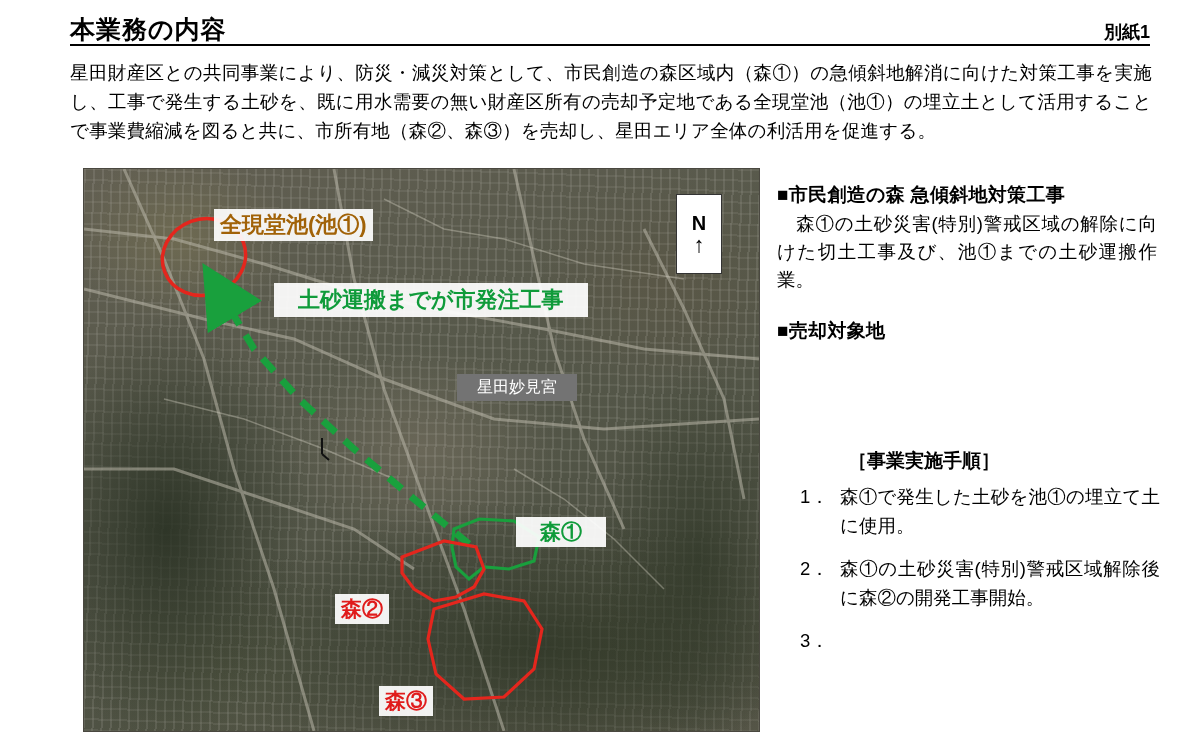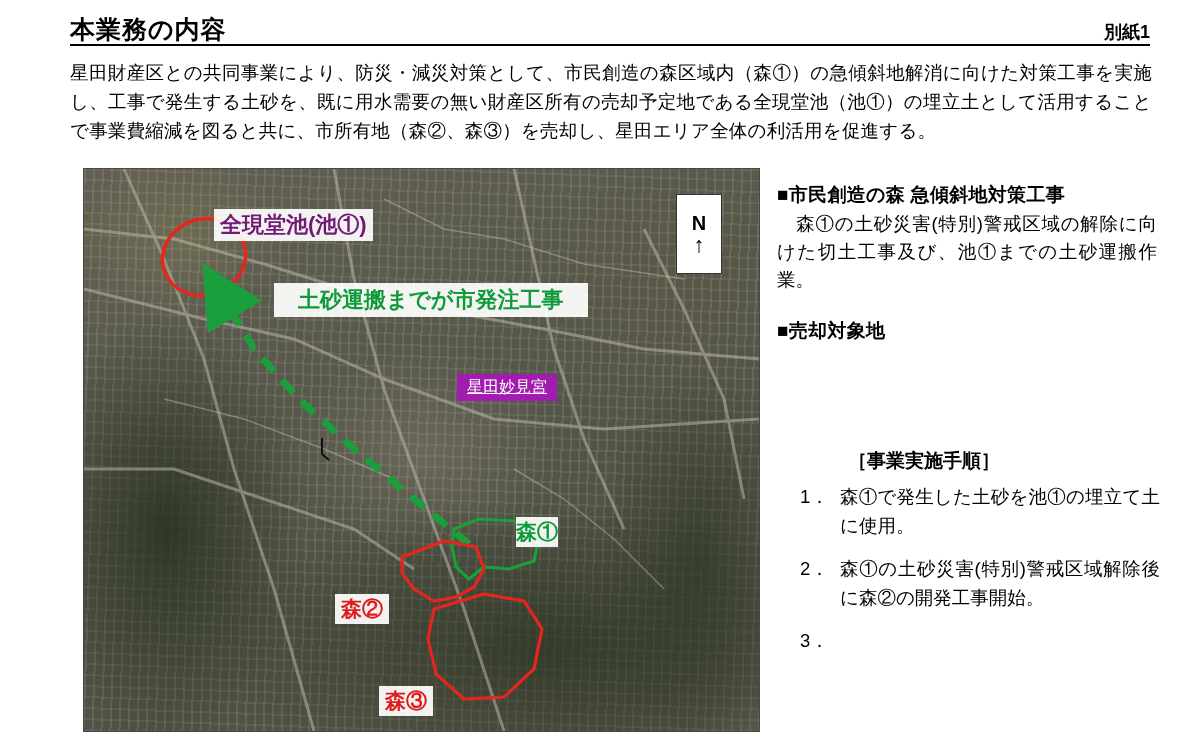--- a/index.html
+++ b/index.html
@@ -126,56 +126,55 @@
   }
   .north-box .n-arrow {
     font-size: 22px;
     line-height: 22px;
   }
   
   .shrine-label {
     position: absolute;
     left: 373px;
     top: 205px;
-    background: #a21caf;
+    background: #737373;
     color: #ffffff;
     font-size: 16px;
-    padding: 3px 10px;
+    padding: 3px 20px;
     white-space: nowrap;
-    text-decoration: underline;
   }
   
   .map-label {
     position: absolute;
     font-weight: bold;
     white-space: nowrap;
   }
   .lbl-pond {
     left: 130px;
     top: 40px;
     font-size: 22px;
-    color: #701a75;
+    color: #a16207;
     background: rgba(255,255,255,0.92);
     padding: 1px 6px;
   }
   .lbl-transport {
     left: 190px;
     top: 114px;
     font-size: 22px;
     color: #0f9b3a;
     background: rgba(255,255,255,0.93);
     padding: 2px 24px;
   }
   .lbl-mori1 {
     left: 432px;
     top: 348px;
     font-size: 21px;
     color: #0f9b3a;
     background: rgba(255,255,255,0.93);
-    padding: 1px 0;
+    padding: 1px 24px;
   }
   .lbl-mori2 {
     left: 251px;
     top: 425px;
     font-size: 21px;
     color: #e01b1b;
     background: rgba(255,255,255,0.93);
     padding: 1px 6px;
   }
   .lbl-mori3 {

